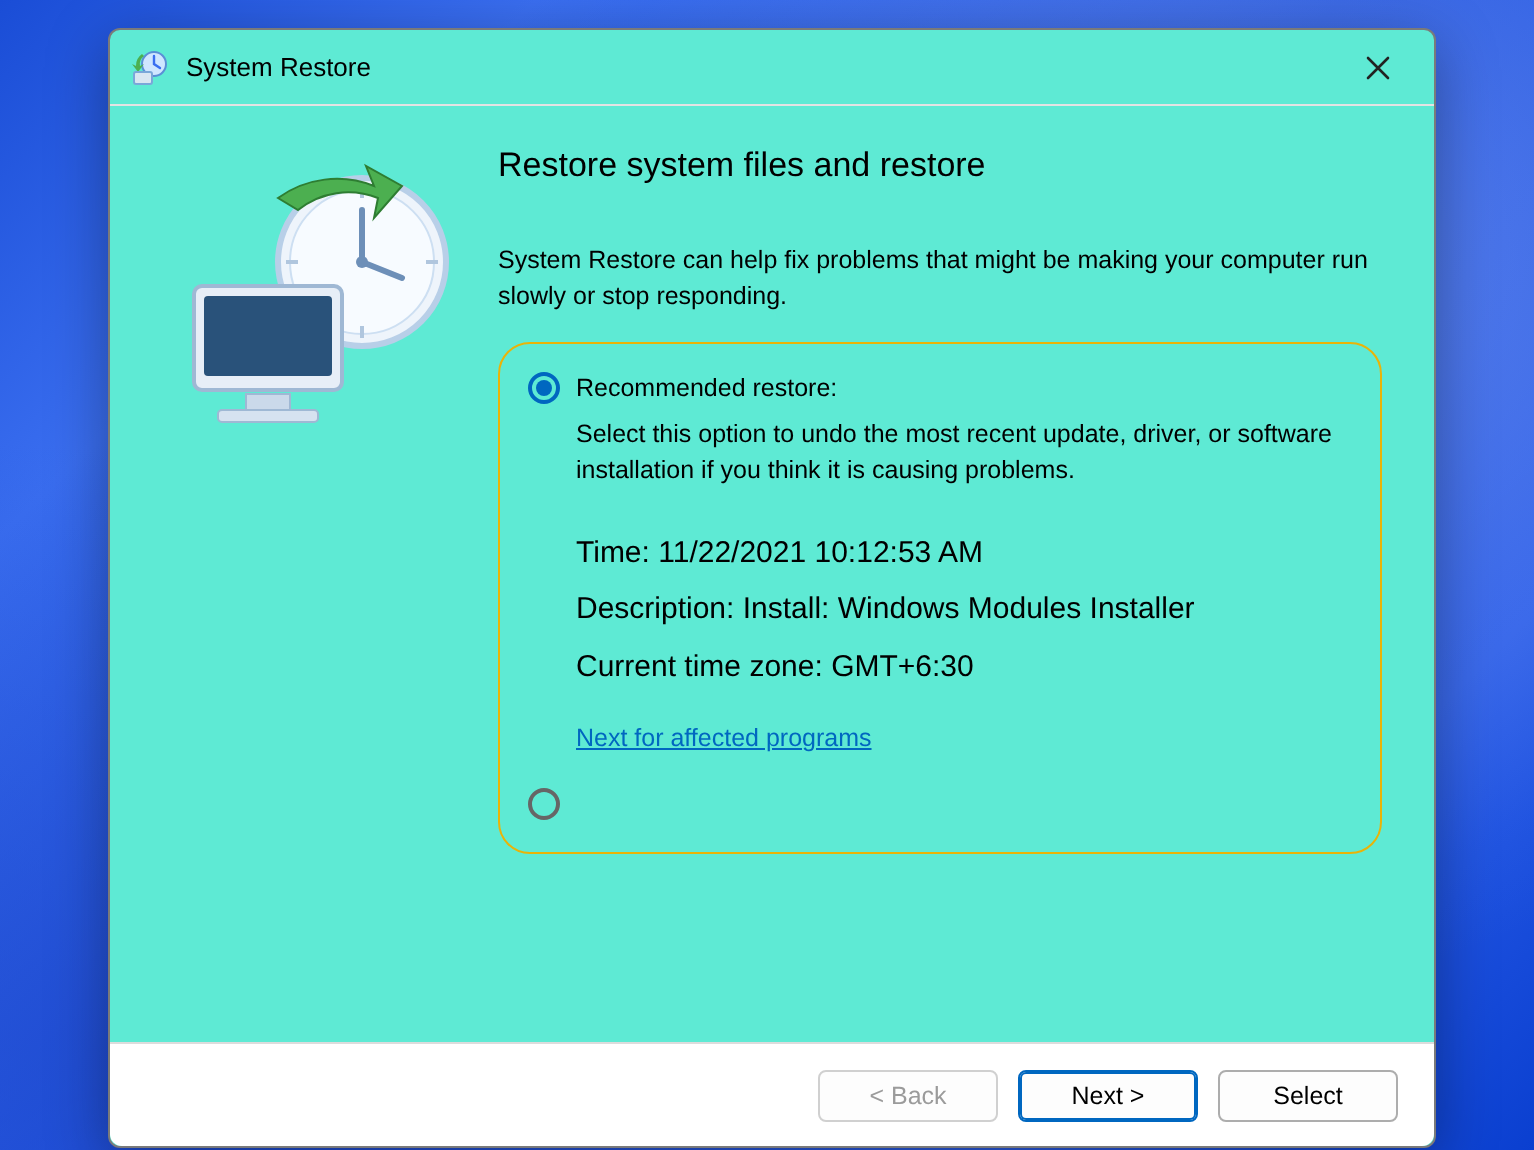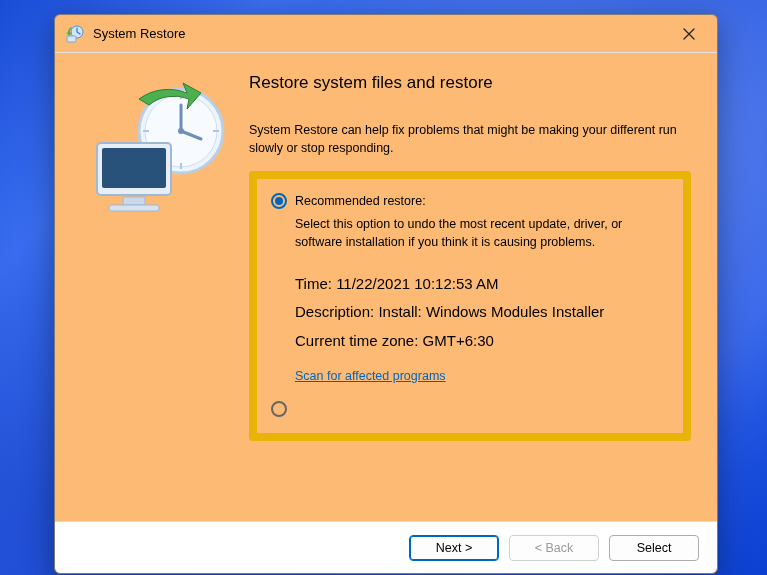--- a/index.html
+++ b/index.html
@@ -20,21 +20,21 @@
     background: radial-gradient(ellipse, rgba(255,255,255,0.25), rgba(100,150,255,0.05) 60%, transparent 70%);
   }
   .bg-swoosh::before { width: 900px; height: 700px; right: -300px; top: -200px; transform: rotate(-20deg); }
   .bg-swoosh::after  { width: 800px; height: 600px; left: -350px; bottom: -250px; transform: rotate(15deg);
     background: radial-gradient(ellipse, rgba(30,70,200,0.6), transparent 70%); }
 
   .window {
     position: absolute;
     left: 54px; top: 14px;
     width: 664px; height: 560px;
-    background: #fdba74;
+    background: #5eead4;
     border: 1px solid #7a7a7a;
     border-radius: 6px;
     box-shadow: 0 8px 30px rgba(0,0,0,0.35);
     display: flex; flex-direction: column;
     z-index: 1;
   }
 
   
   .titlebar {
     height: 38px;
@@ -75,22 +75,22 @@
     font-size: 17px; font-weight: 400; color: #000;
     margin-bottom: 28px;
   }
   .content p.intro {
     font-size: 12.5px; line-height: 1.45;
     margin-bottom: 14px;
     color: #000;
   }
 
   .options-box {
-    border: 8px solid #eab308;
-    border-radius: 4px;
+    border: 1px solid #eab308;
+    border-radius: 16px;
     padding: 14px 16px 16px 14px;
     margin-top: 8px;
   }
 
   .radio-row {
     display: flex; align-items: center; gap: 8px;
     margin-bottom: 6px;
   }
   .radio {
     width: 16px; height: 16px; border-radius: 50%;
@@ -195,21 +195,21 @@
         <rect x="28" y="62" width="74" height="52" rx="4" fill="#e7eef7" stroke="#9fb8d4" stroke-width="2"></rect>
         <rect x="33" y="67" width="64" height="40" rx="2" fill="#29527a"></rect>
         <rect x="54" y="116" width="22" height="8" fill="#cad9ea" stroke="#9fb8d4"></rect>
         <rect x="40" y="124" width="50" height="6" rx="2" fill="#d6e2f0" stroke="#9fb8d4"></rect>
       </svg>
     </div>
 
     <div class="content">
       <h1>Restore system files and restore</h1>
 
-      <p class="intro">System Restore can help fix problems that might be making your different run slowly or stop responding.</p>
+      <p class="intro">System Restore can help fix problems that might be making your computer run slowly or stop responding.</p>
 
       <div class="options-box">
 
         
         <div class="radio-row">
           <span class="radio">
               <span class="dot"></span>
             </span>
           <span class="radio-label">Recommended restore:</span>
         </div>
@@ -223,30 +223,30 @@
           <div>
             <span>Description:</span>
             <span>Install: Windows Modules Installer</span>
           </div>
           <div>
             <span>Current time zone:</span>
             <span>GMT+6:30</span>
           </div>
         </div>
 
-        <a class="scan-link">Scan for affected programs</a>
+        <a class="scan-link">Next for affected programs</a>
 
         
         <div class="radio-row" style="margin-bottom:0;">
           <span class="radio unchecked"></span>
         </div>
 
       </div>
     </div>
   </div>
 
   <div class="footer">
+    <div class="btn disabled">&lt; Back</div>
     <div class="btn primary">Next &gt;</div>
-    <div class="btn disabled">&lt; Back</div>
     <div class="btn">Select</div>
   </div>
 
 </div>
 
 </body></html>

